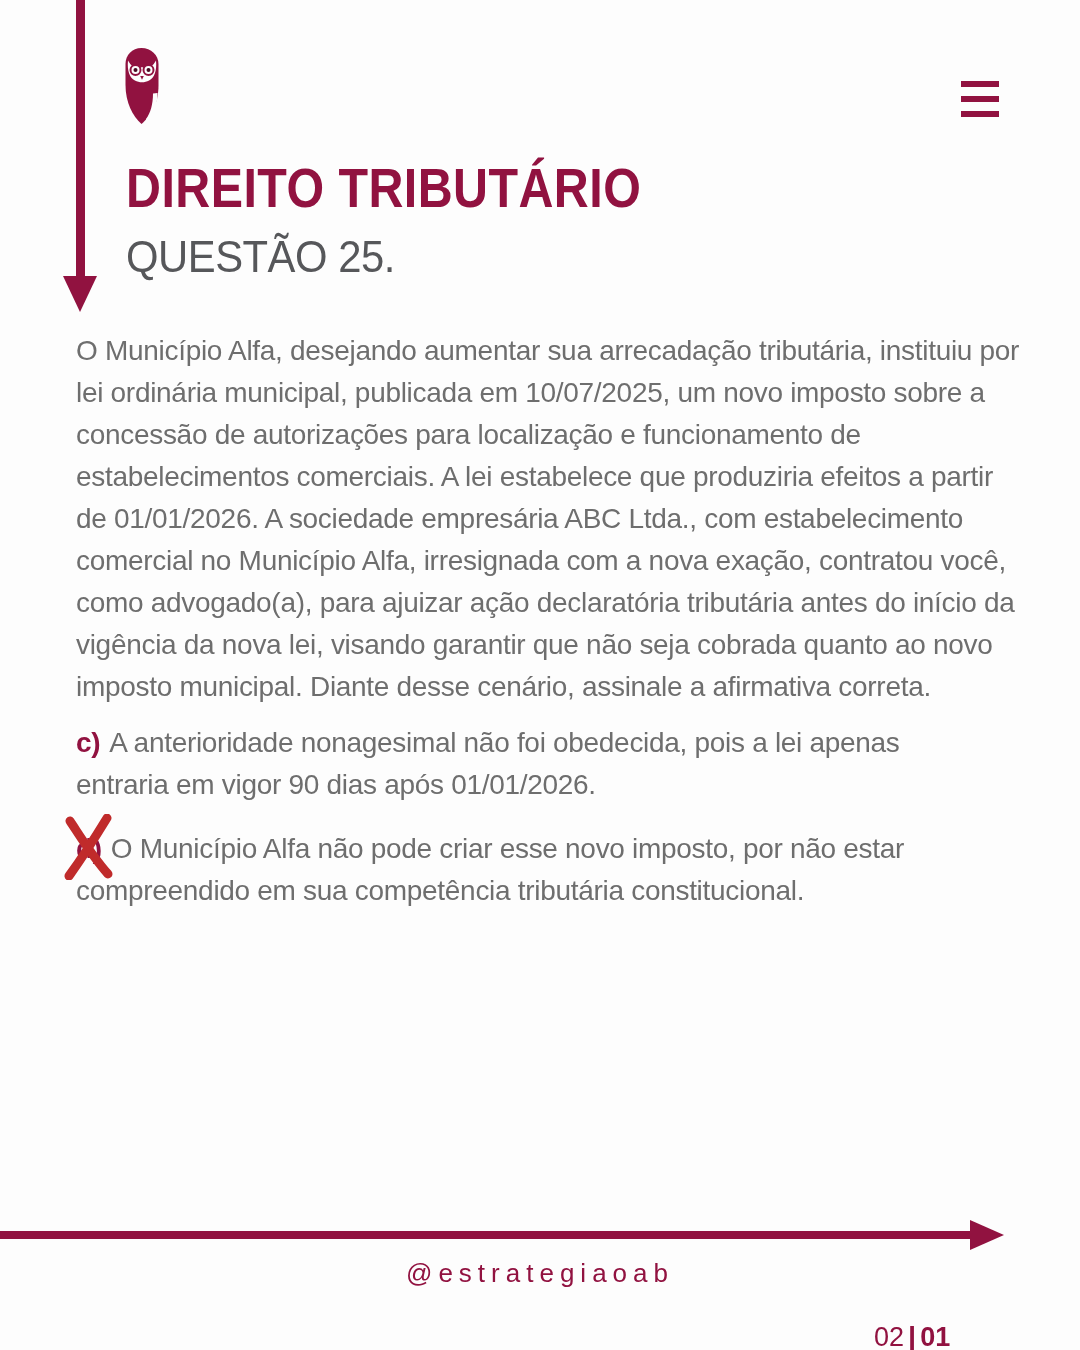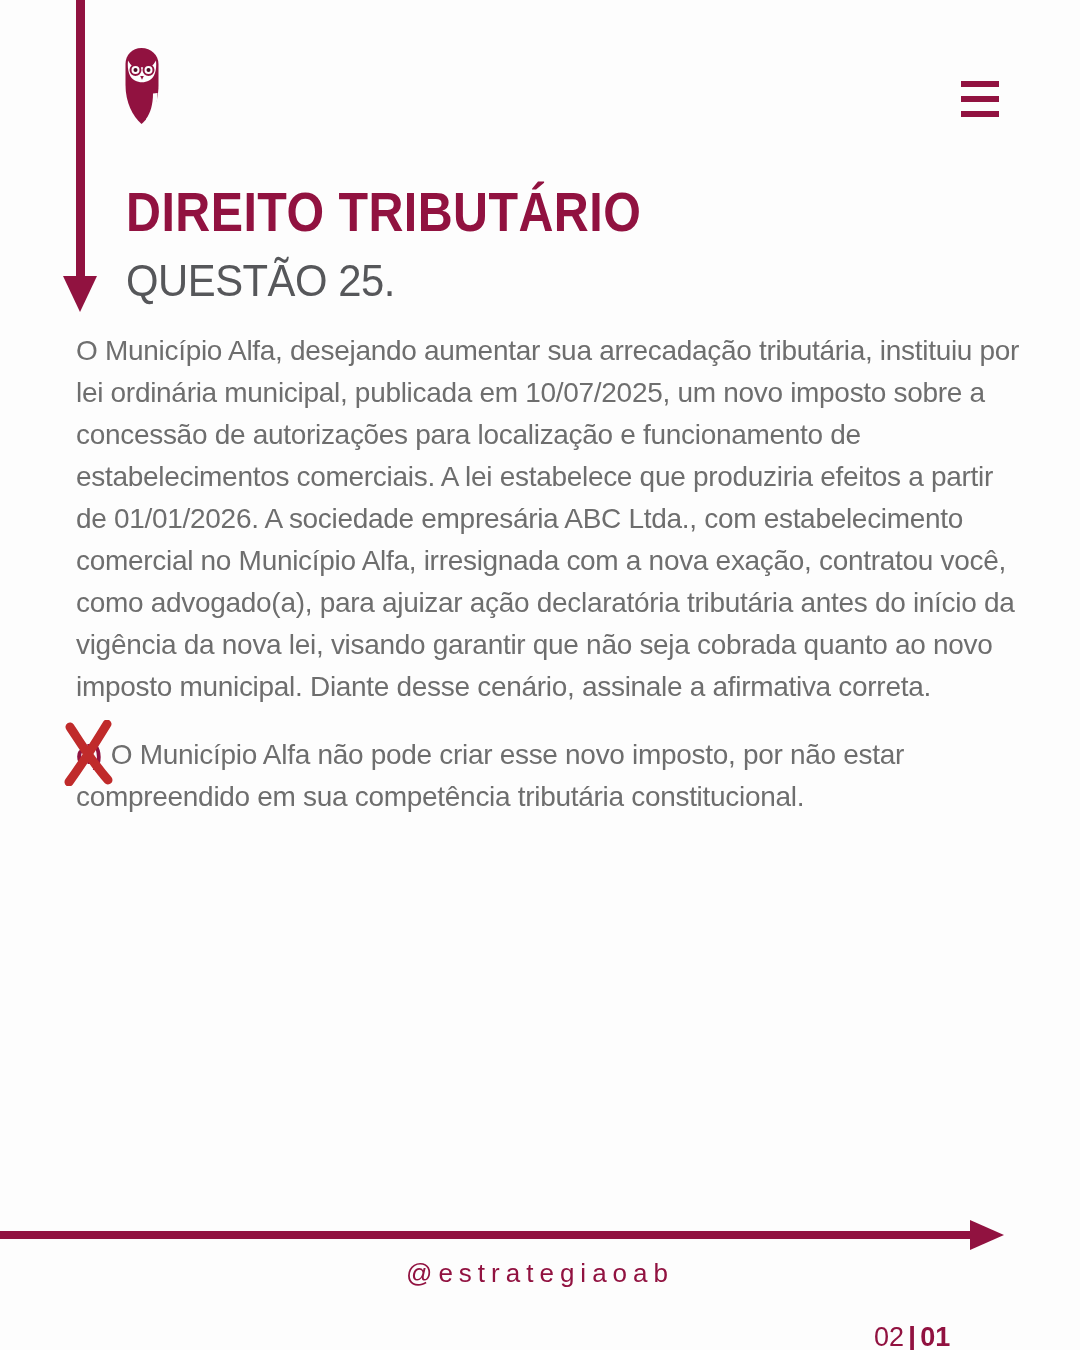--- a/index.html
+++ b/index.html
@@ -19,21 +19,21 @@
   }
   
   .v-arrow{position:absolute;left:60px;top:0;width:40px;height:314px;}
   
   .logo{position:absolute;left:123px;top:47px;width:38px;height:78px;}
   
   .menu{position:absolute;left:961px;top:81px;width:38px;height:42px;cursor:pointer;}
   .menu .bar{width:38px;height:6px;background:var(--brand);margin-bottom:9px;}
   .menu .bar:last-child{margin-bottom:0;}
   
-  .heading{position:absolute;left:126px;top:156px;margin-top:24px;}
+  .heading{position:absolute;left:126px;top:156px;}
   .title{
     color:var(--brand);
     font-size:55px;
     font-weight:700;
     letter-spacing:0.5px;
     white-space:nowrap;
     transform:scaleX(0.88);
     transform-origin:left center;
   }
   .subtitle{
@@ -45,21 +45,21 @@
     transform:scaleX(0.95);
     transform-origin:left center;
   }
   
   .main{position:absolute;left:76px;top:330px;width:950px;color:var(--body-text);}
   .statement{
     font-size:28px;
     line-height:42px;
     letter-spacing:-0.3px;
     max-width:945px;
-    margin-bottom:26px;
+    margin-bottom:14px;
   }
   .option{
     position:relative;
     font-size:28px;
     line-height:42px;
     letter-spacing:-0.3px;
     max-width:905px;
     margin-bottom:22px;
   }
   .letter{color:var(--brand);font-weight:700;margin-right:9px;}
@@ -109,20 +109,23 @@
 <div class="heading">
   <h1 class="title">DIREITO TRIBUTÁRIO</h1>
   <h2 class="subtitle">QUESTÃO 25.</h2>
 </div>
 
 <div class="main">
   <p class="statement">O Município Alfa, desejando aumentar sua arrecadação tributária, instituiu por lei ordinária municipal, publicada em 10/07/2025, um novo imposto sobre a concessão de autorizações para localização e funcionamento de estabelecimentos comerciais. A lei estabelece que produziria efeitos a partir de 01/01/2026. A sociedade empresária ABC Ltda., com estabelecimento comercial no Município Alfa, irresignada com a nova exação, contratou você, como advogado(a), para ajuizar ação declaratória tributária antes do início da vigência da nova lei, visando garantir que não seja cobrada quanto ao novo imposto municipal. Diante desse cenário, assinale a afirmativa correta.</p>
 
 
 
+  <div class="option">
+    <span class="letter">c)</span><span>A anterioridade nonagesimal não foi obedecida, pois a lei apenas entraria em vigor 90 dias após 01/01/2026.</span>
+  </div>
 
   <div class="option">
     <span class="letter-wrap"><svg class="cross" viewBox="0 0 54 66" aria-hidden="true">
         <path d="M8 7C18 22 30 42 46 60" stroke="#c02b2b" stroke-width="9" stroke-linecap="round" fill="none"></path>
         <path d="M45 4C34 22 20 44 7 62" stroke="#c02b2b" stroke-width="9" stroke-linecap="round" fill="none"></path>
       </svg><span class="letter">d)</span></span><span>O Município Alfa não pode criar esse novo imposto, por não estar compreendido em sua competência tributária constitucional.</span>
   </div>
 </div>
 
 <svg class="h-arrow" viewBox="0 0 1006 38" aria-hidden="true">

